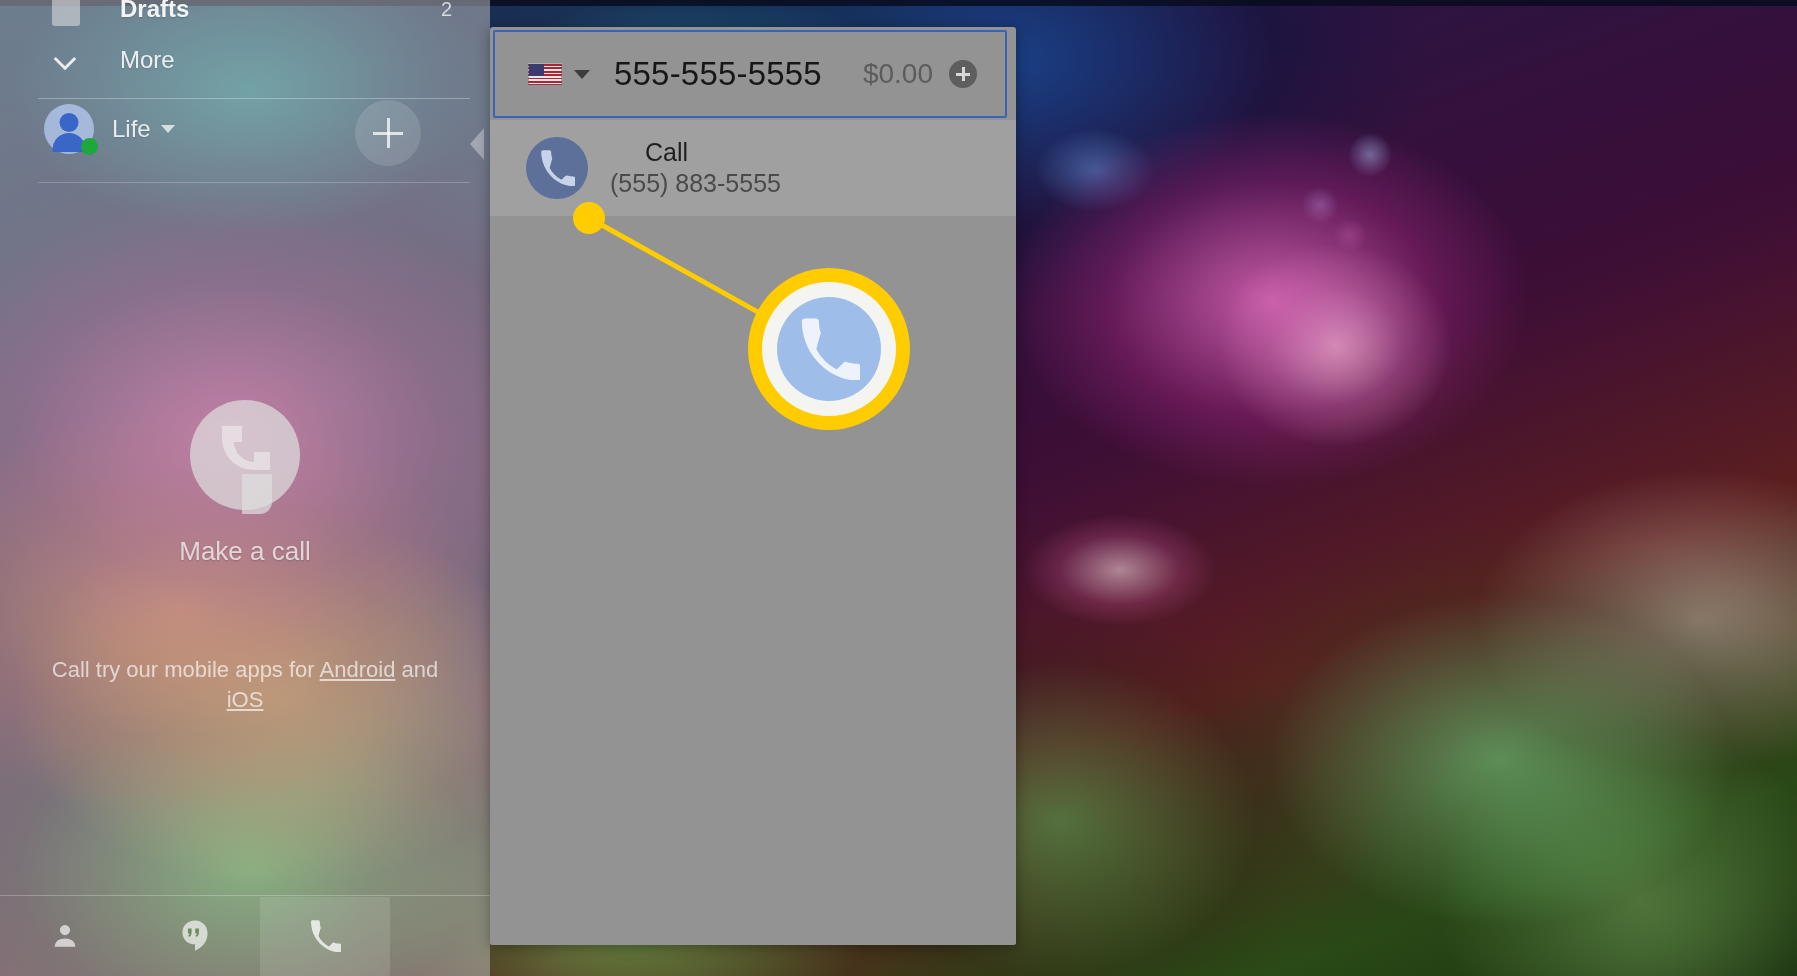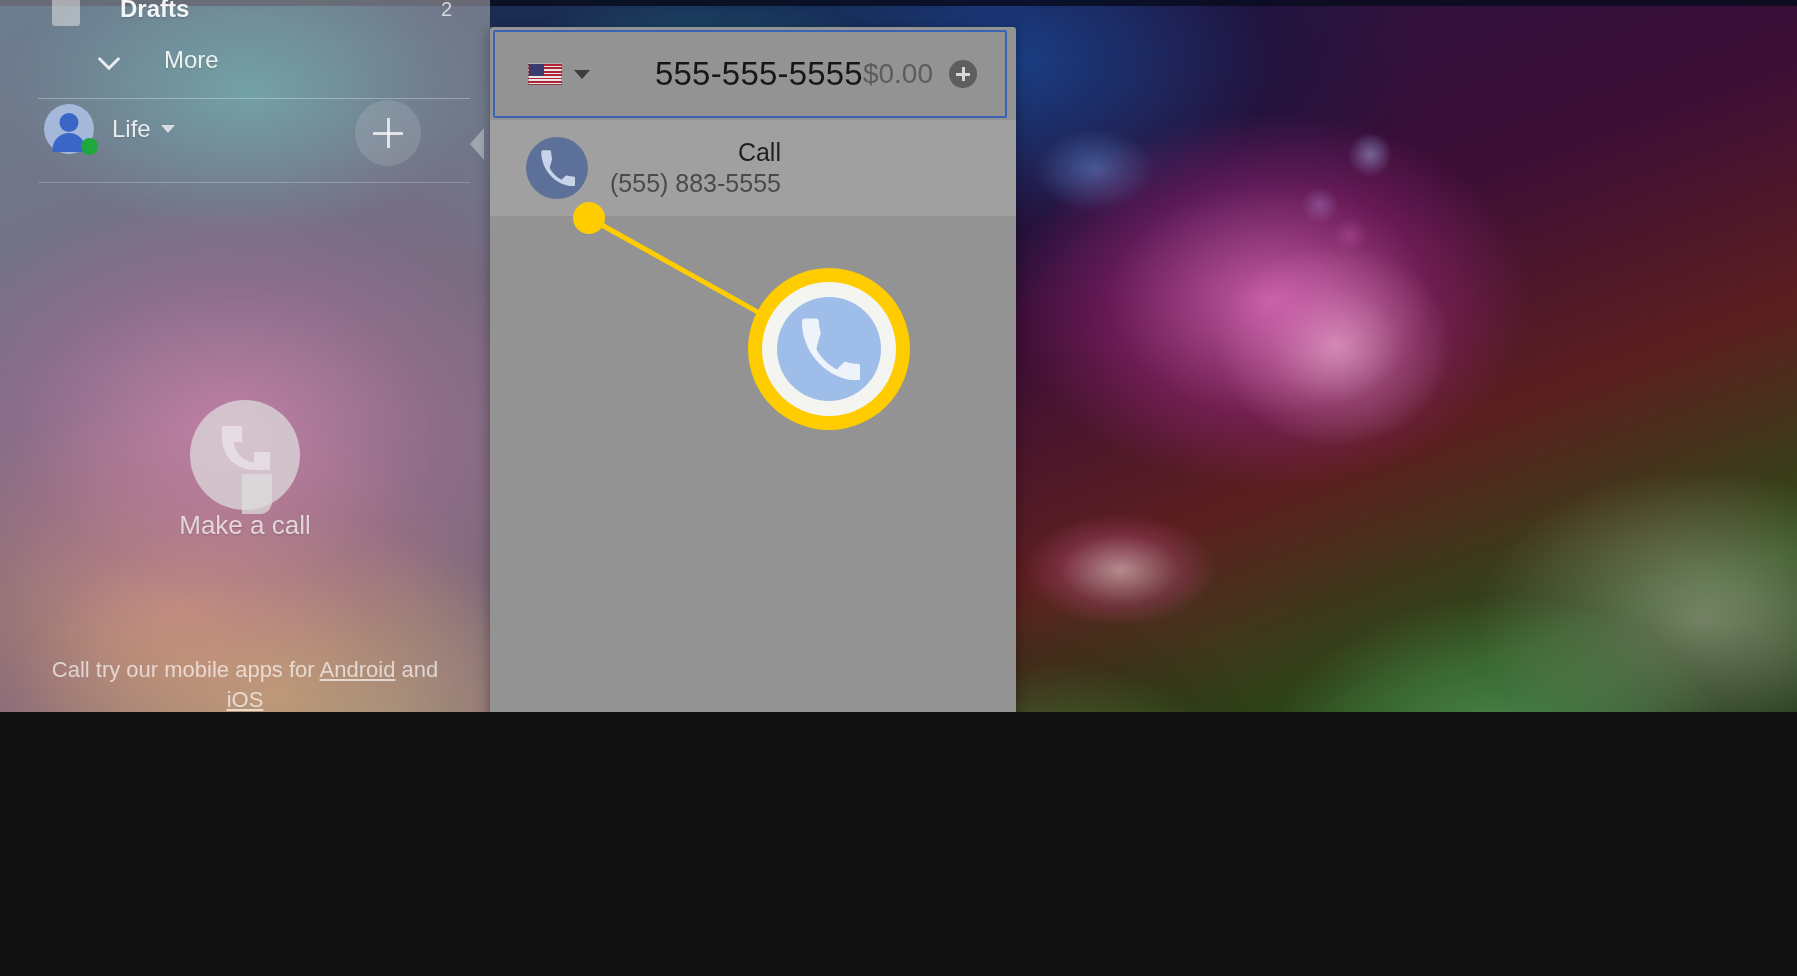--- a/index.html
+++ b/index.html
@@ -9,21 +9,21 @@
     width: 1797px;
     height: 976px;
     overflow: hidden;
     background: #111;
     font-family: "Liberation Sans", sans-serif;
   }
 
   #screen {
     position: relative;
     width: 1797px;
-    height: 712px;
+    height: 976px;
     overflow: hidden;
     background: #737373;
   }
 
   
   .bg-photo {
     position: absolute;
     inset: 0;
     background-color: #2b1030;
     background-image:
@@ -87,21 +87,21 @@
     color: rgba(255,255,255,0.92);
     text-shadow: 0 1px 2px rgba(0,0,0,0.18);
   }
   .drafts-count {
     position: absolute;
     right: 38px;
     font-size: 20px;
     color: rgba(255,255,255,0.72);
   }
 
-  .more-row { top: 38px; left: 0; width: 490px; height: 44px; padding-left: 44px; }
+  .more-row { top: 38px; left: 0; width: 490px; height: 44px; }
   .chev-down {
     margin-left: 56px;
     width: 22px; height: 22px;
     position: relative;
   }
   .chev-down::before {
     content: "";
     position: absolute;
     left: 1px; top: 2px;
     width: 13px; height: 13px;
@@ -228,20 +228,21 @@
   }
   .hangouts-bubble .tail {
     position: absolute;
     left: 52px; top: 74px;
     width: 30px; height: 40px;
     background: rgba(222,222,222,0.72);
     border-bottom-right-radius: 12px;
   }
   .hangouts-bubble svg { position: absolute; left: 26px; top: 22px; }
   .empty-label {
+    margin-top: 26px;
     font-size: 26px;
     color: rgba(255,255,255,0.72);
     text-shadow: 0 1px 2px rgba(0,0,0,0.2);
   }
 
   .mobile-note {
     position: absolute;
     top: 655px; left: 40px;
     width: 410px;
     text-align: center;
@@ -275,21 +276,20 @@
   
   .panel {
     position: absolute;
     top: 27px; left: 490px;
     width: 526px;
     height: 918px;
     background: #939393;
     border-radius: 3px;
     box-shadow: 0 2px 14px rgba(0,0,0,0.35);
     overflow: hidden;
-    text-align: right;
   }
 
   .search-box {
     position: absolute;
     top: 3px; left: 3px;
     width: 514px;
     height: 88px;
     border: 2px solid #3b63b5;
     border-radius: 2px;
     background: #939393;

